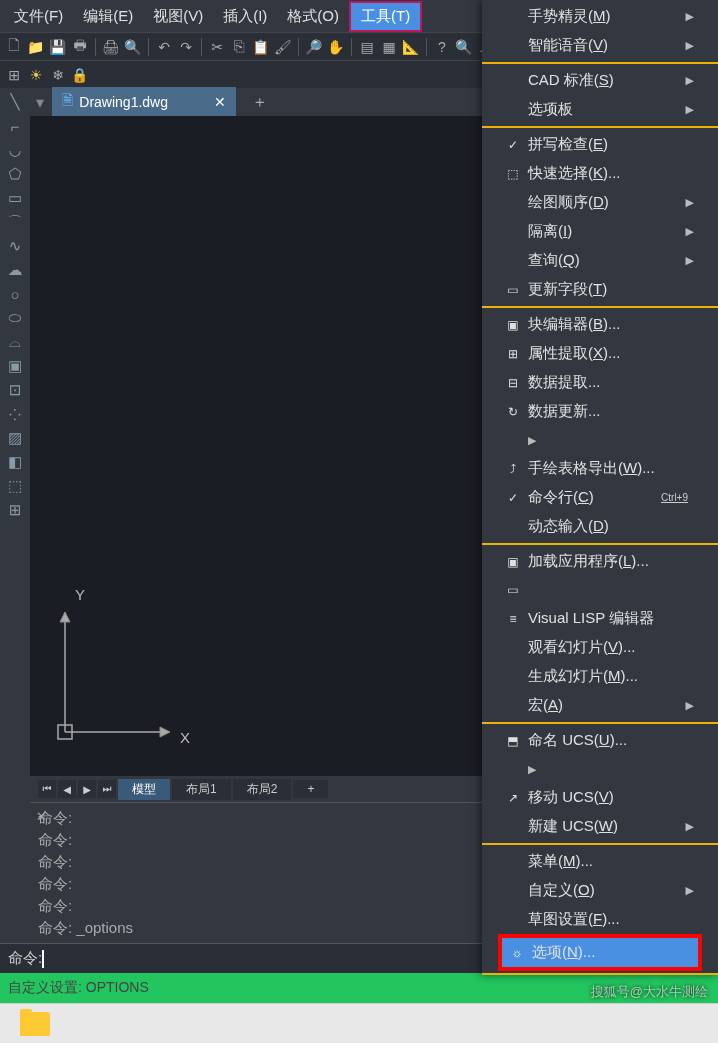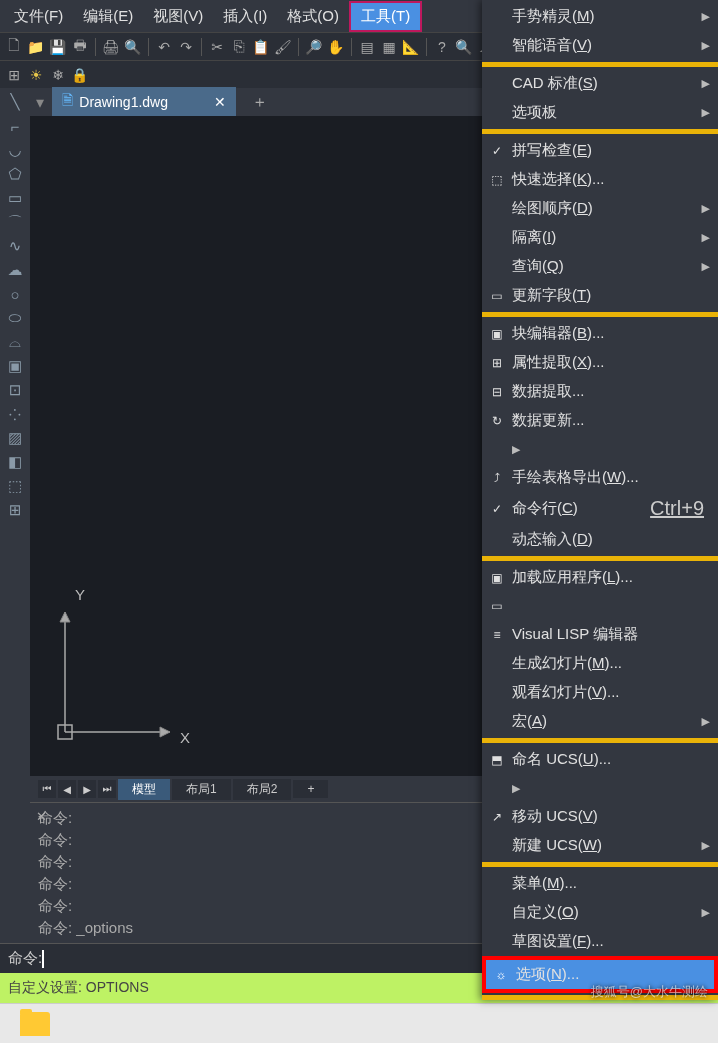--- a/index.html
+++ b/index.html
@@ -36,32 +36,32 @@
 .cmd-history { background: #333740; padding: 4px 8px; font-family: monospace; font-size: 15px; color: #aaa; border-top: 1px solid #555; }
 .cmd-line { line-height: 22px; }
 .cmd-close { position: absolute; left: 6px; margin-top: 2px; font-size: 13px; cursor: pointer; }
 
 .cmd-input-area { height: 30px; background: #2a2e36; display: flex; align-items: center; padding: 0 8px; font-family: monospace; font-size: 15px; border-top: 1px solid #555; }
 .cmd-prompt { color: #ccc; }
 .cmd-input { background: transparent; border: none; color: #fff; outline: none; margin-left: 4px; flex: 1; font-family: monospace; font-size: 15px; }
 .cmd-cursor { width: 2px; height: 18px; background: #fff; animation: blink 1s infinite; }
 @keyframes blink { 50% { opacity: 0; } }
 
-.status-bar { height: 30px; background: #bef264; color: #444; display: flex; align-items: center; padding: 0 8px; font-size: 14px; }
+.status-bar { height: 30px; background: #22c55e; color: #444; display: flex; align-items: center; padding: 0 8px; font-size: 14px; }
 
 .taskbar { height: 40px; background: #e8e8e8; display: flex; align-items: center; padding-left: 20px; border-top: 1px solid #ccc; }
 .taskbar-icon { width: 30px; height: 24px; background: #ffc933; border-radius: 3px 3px 0 0; position: relative; }
 .taskbar-icon::before { content:''; position: absolute; top:-3px; left:0; width:12px; height:5px; background:#ffc933; border-radius: 2px 2px 0 0; }
 
 .dropdown-menu { position: absolute; top: 0; right: 0; width: 236px; background: #333740; color: #e0e0e0; font-size: 15px; box-shadow: -2px 0 8px rgba(0,0,0,0.5); }
-.menu-group { border-bottom: 5px solid #eab308; padding: 2px 0; }
+.menu-group { border-bottom: 2px solid #eab308; padding: 2px 16px; }
 .dropdown-item { display: flex; align-items: center; padding: 5px 8px 5px 4px; cursor: pointer; position: relative; }
 .item-icon { width: 22px; height: 18px; display: flex; align-items: center; justify-content: center; font-size: 12px; margin-right: 4px; }
 .item-label { flex: 1; }
-.item-shortcut { color: #ccc; font-size: 20px; margin-right: 6px; text-decoration: underline; }
+.item-shortcut { color: #ccc; font-size: 10px; margin-right: 6px; text-decoration: underline; }
 .item-arrow { font-size: 11px; color: #bbb; }
 .dropdown-item.highlighted { background: #4a90e2; border: 4px solid red; }
 .dropdown-item.highlighted .item-icon { color: #fff; }
 .underline { text-decoration: underline; }
 
 .watermark { position: absolute; right: 10px; bottom: 42px; color: rgba(255,255,255,0.6); font-size: 13px; pointer-events: none; text-shadow: 0 0 4px #000; z-index: 100; margin-left: 40px; }
 </style>
 </head>
 <body>
 
@@ -292,25 +292,25 @@
       </div>
       <div class="dropdown-item">
         <span class="item-icon">▭</span>
       </div>
       <div class="dropdown-item">
         <span class="item-icon">≡</span>
         <span class="item-label">Visual LISP 编辑器</span>
       </div>
       <div class="dropdown-item">
         <span class="item-icon"></span>
+        <span class="item-label">观看幻灯片(<span class="underline">V</span>)...</span>
+      </div>
+      <div class="dropdown-item">
+        <span class="item-icon"></span>
         <span class="item-label">生成幻灯片(<span class="underline">M</span>)...</span>
-      </div>
-      <div class="dropdown-item">
-        <span class="item-icon"></span>
-        <span class="item-label">观看幻灯片(<span class="underline">V</span>)...</span>
       </div>
       <div class="dropdown-item">
         <span class="item-icon"></span>
         <span class="item-label">宏(<span class="underline">A</span>)</span>
         <span class="item-arrow">▶</span>
       </div>
     </div>
     <div class="menu-group">
       <div class="dropdown-item">
         <span class="item-icon">⬒</span>

